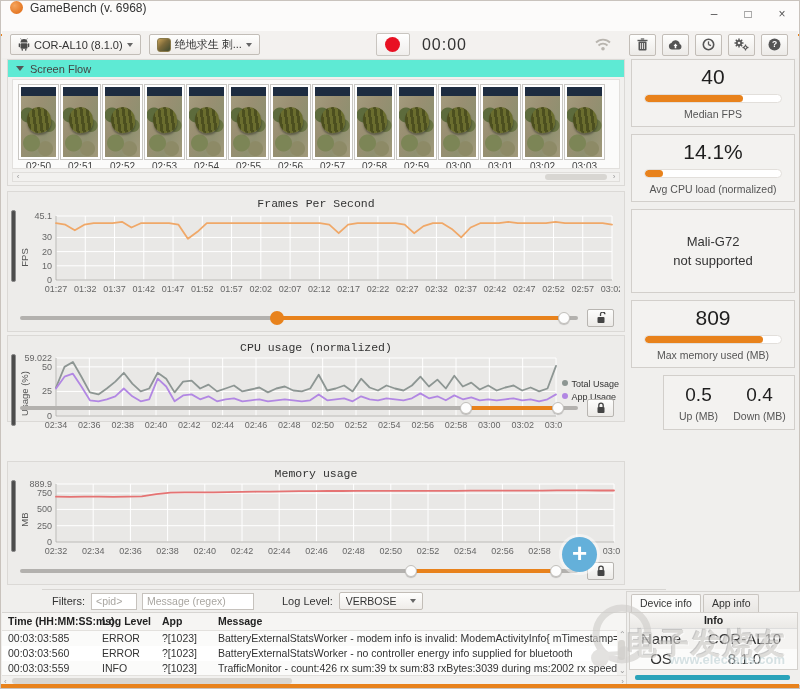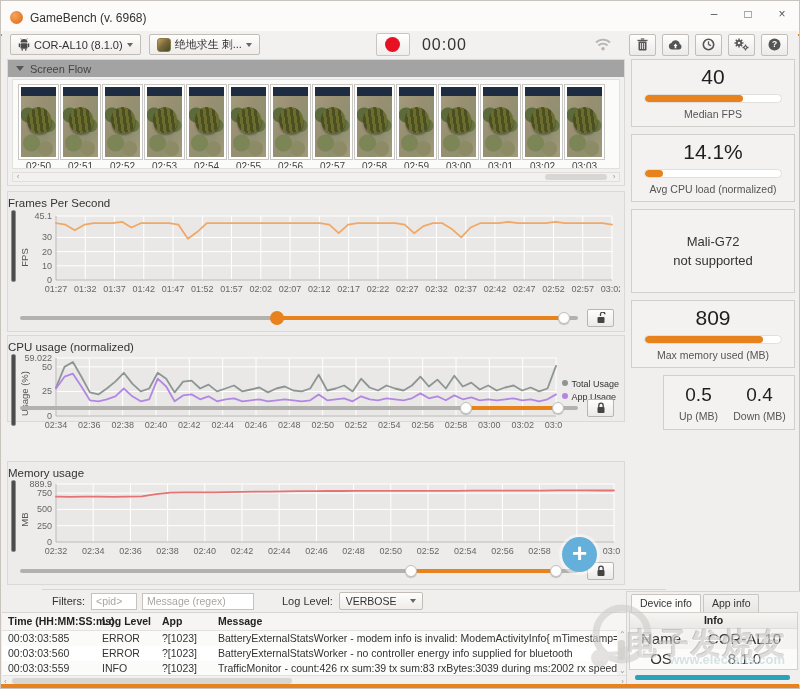--- a/index.html
+++ b/index.html
@@ -6,21 +6,21 @@
   html,body { width:800px; height:689px; }
   body {
     font-family:"Liberation Sans", sans-serif;
     background:#fff; position:relative; overflow:hidden;
     -webkit-font-smoothing:antialiased;
   }
   .window { position:absolute; inset:0; border:1px solid #c9c3bd; background:#f0efed; }
 
   
   .titlebar { position:absolute; top:0; left:0; right:0; height:35px; background:#fcfbfa;
-    border-bottom:2px solid #e8821c; display:flex; align-items:center; }
+    border-bottom:2px solid #e8821c; display:flex; align-items:flex-start; }
   .app-logo { width:13px; height:13px; border-radius:50%;
     background:radial-gradient(circle at 35% 35%, #f5a45c, #de650d); margin:0 7px 0 9px; flex:none; }
   .app-title { font-size:12px; color:#333; }
   .win-controls { margin-left:auto; display:flex; height:100%; }
   .win-btn { width:34px; height:100%; text-align:center; line-height:26px; font-size:12px; color:#555; cursor:default; }
 
   
   .toolbar { position:absolute; top:30px; left:1px; right:1px; height:27px; background:#f3f1ef;
     display:flex; align-items:center;text-align:center; }
   .dd-btn { height:21px; border:1px solid #c2bdb7; background:linear-gradient(#fefefd,#efece9);
@@ -36,21 +36,21 @@
   .timer { font-size:16px; color:#333; margin-left:12px; letter-spacing:1px; }
   .tb-right { margin-left:auto; display:flex; align-items:center; gap:6px; padding-right:10px; }
   .tb-icon-btn { width:27px; height:22px; border:1px solid #c2bdb7; border-radius:2px;
     background:linear-gradient(#fefefd,#eceae7); display:flex; align-items:center; justify-content:center; }
   .tb-plain-icon { width:24px; height:22px; display:flex; align-items:center; justify-content:center; margin-right:8px; }
 
   
   .panel { position:absolute; background:#f1f0ee; border:1px solid #dbd9d6; }
   .sf-panel { left:6px; top:58px; width:618px; height:127px; }
   .sf-header { height:17px; display:flex; align-items:center; gap:6px; padding-left:8px;
-    font-size:11px; color:#444; background:#a3a3a3; }
+    font-size:11px; color:#444; background:#5eead4; }
   .tri-down { width:0; height:0; border-left:4px solid transparent; border-right:4px solid transparent;
     border-top:5px solid #555; }
   .sf-strip { position:absolute; left:4px; right:4px; top:19px; bottom:16px; background:#fbfbfa;
     border:1px solid #e2e0dd; display:flex; gap:3px; padding:5px 4px 0 6px; overflow:hidden; }
   .thumb { width:39px; flex:none; text-align:center; }
   .thumb-img { width:39px; height:74px; border:2px solid #fff; outline:1px solid #c9c7c3; position:relative;
     background:
       linear-gradient(#1d2c40 0 9px, transparent 9px),
       radial-gradient(circle at 78% 6%, #b8403a 0 3px, transparent 4px),
       radial-gradient(circle at 20% 40%, #5d6b3c 0 7px, transparent 8px),
@@ -66,21 +66,21 @@
   .sf-scroll { position:absolute; left:4px; right:4px; bottom:3px; height:10px; background:#f2f1ef;
     border:1px solid #e0dedb; display:flex; align-items:center; }
   .sf-arrow { font-size:8px; color:#999; width:10px; text-align:center; line-height:8px; }
   .sf-track { flex:1; position:relative; height:8px; }
   .sf-thumbbar { position:absolute; right:2px; top:1px; width:62px; height:6px; background:#d8d6d2; border-radius:3px; }
 
   
   .chart-panel { left:6px; width:618px; background:#edecea; }
   .grip { position:absolute; left:3px; top:18px; width:5px; height:72px; background:#4c4c4c;
     border:1px solid #8c8c8c; border-radius:2px; }
-  .chart-title { position:absolute; top:5px; left:0; right:0; font-size:11.5px; color:#333; }
+  .chart-title { position:absolute; top:5px; left:0; right:0; text-align:center; font-size:11.5px; color:#333;font-family:Liberation Mono, monospace; }
   .ylab { position:absolute; left:-14px; top:50%; width:60px; text-align:center; font-size:9.5px; color:#555;
     transform:rotate(-90deg); transform-origin:center; }
   .plot-svg { position:absolute; left:12px; }
   .legend { position:absolute; right:5px; font-size:9px; color:#333; line-height:13px; }
   .legend .dot { display:inline-block; width:6px; height:6px; border-radius:50%; margin-right:3px; vertical-align:1px; }
 
   .slider-row { position:absolute; left:12px; right:10px; bottom:4px; height:18px; }
   .slider-track { position:absolute; left:0; right:36px; top:7px; height:4px; background:#b3b1ae; border-radius:2px; }
   .slider-fill { position:absolute; top:0; height:4px; background:#e8821c; border-radius:2px; }
   .h-dot { position:absolute; top:-5px; width:14px; height:14px; border-radius:50%; background:#e8821c; }

